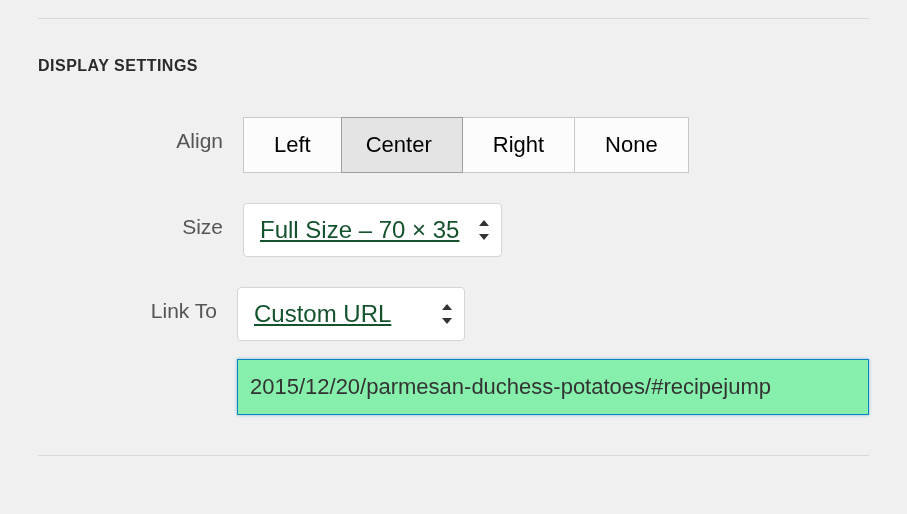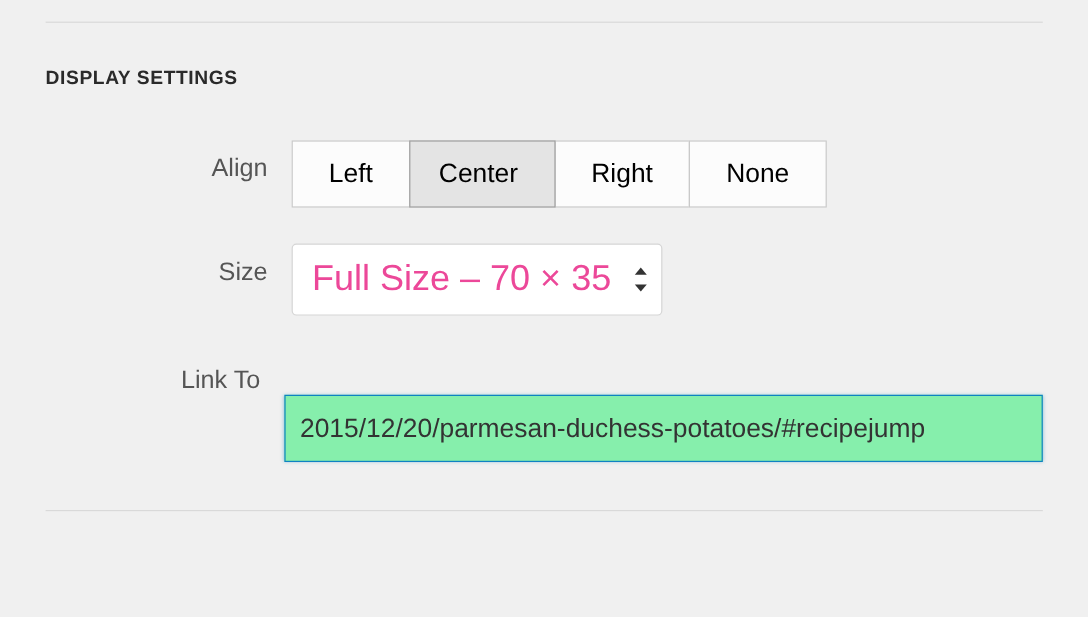--- a/index.html
+++ b/index.html
@@ -69,23 +69,24 @@
     position: relative;
     display: inline-block;
     background: #fff;
     border: 1px solid #d5d5d5;
     border-radius: 4px;
     padding-right: 34px;
   }
   .select-wrap .select-text {
     display: inline-block;
     padding: 12px 8px 12px 16px;
-    font-size: 30px;
-    color: #ec4899;
+    font-size: 24px;
+    color: #14532d;
     white-space: nowrap;
+    text-decoration: underline;
   }
   .select-arrows {
     position: absolute;
     right: 10px;
     top: 50%;
     transform: translateY(-50%);
     width: 14px;
     height: 20px;
     pointer-events: none;
   }
@@ -143,18 +144,22 @@
     <div class="select-wrap">
       <span class="select-text">Full Size – 70 × 35</span>
       <span class="select-arrows"></span>
     </div>
   </div>
 </div>
 
 <div class="field-row" style="margin-bottom:0">
   <div class="field-label-col">Link To</div>
   <div class="field-control-col">
+    <div class="select-wrap" style="min-width:228px">
+      <span class="select-text">Custom URL</span>
+      <span class="select-arrows"></span>
+    </div>
     <br>
     <input type="text" class="url-input" value="2015/12/20/parmesan-duchess-potatoes/#recipejump" style="">
   </div>
 </div>
 
 <div class="divider-bottom"></div>
 
 </body></html>

